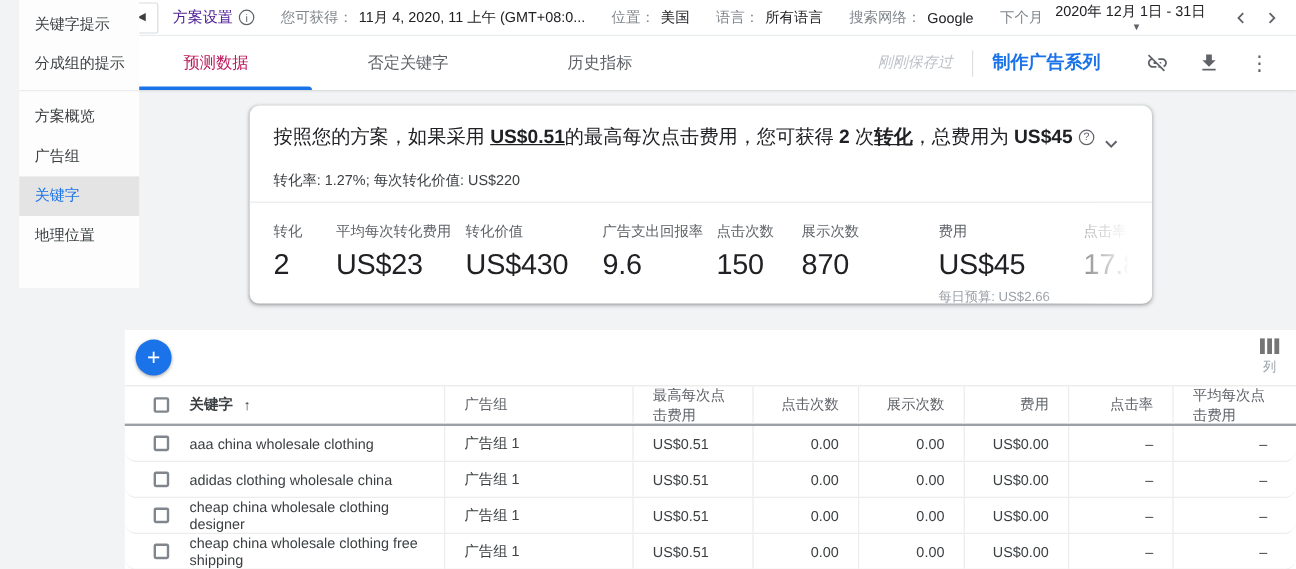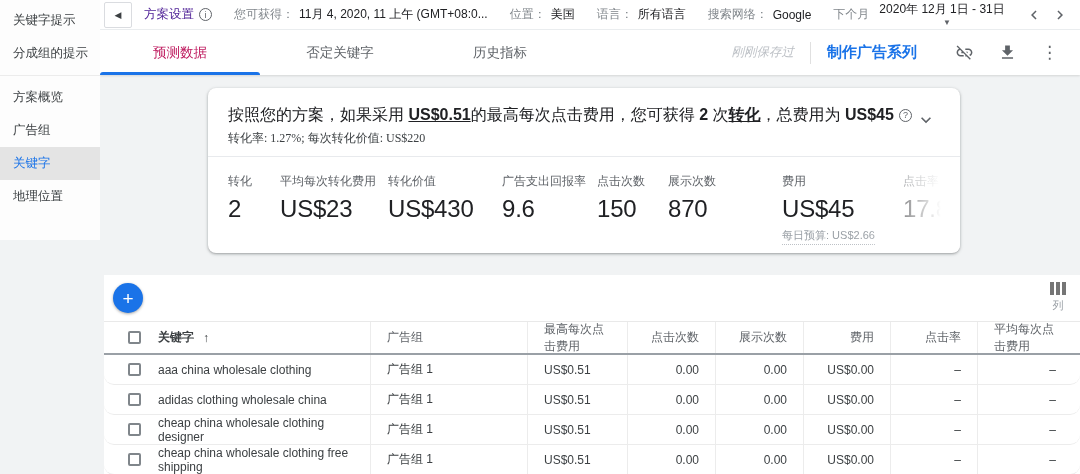--- a/index.html
+++ b/index.html
@@ -2,21 +2,21 @@
 <html><head>
 <meta charset="utf-8">
 <style>
   * { box-sizing: border-box; margin: 0; padding: 0; }
   html,body { width:1080px; height:474px; overflow:hidden; }
   body {
     font-family: "Liberation Sans", "DejaVu Sans", sans-serif;
     background:#f1f3f4; color:#3c4043; position:relative;
   }
   
-  .sidebar { position:absolute; left:0; top:0; width:100px; height:240px; background:#fdfdfd; z-index:4; padding-top:4px; }
+  .sidebar { position:absolute; left:16px; top:0; width:100px; height:240px; background:#fdfdfd; z-index:4; padding-top:4px; }
   .side-item { font-size:12.5px; color:#3c4043; padding:8px 4px 8px 13px; cursor:pointer; white-space:nowrap; }
   .side-item.active { background:#e4e4e4; color:#1a73e8; }
   .side-divider { border-top:1px solid #ececec; margin:5px 0; }
   
   .main { position:absolute; left:100px; top:0; width:980px; height:474px; }
   
   .topbar { height:30px; background:#fff; border-bottom:1px solid #eceff1; display:flex; align-items:center; font-size:12px; color:#5f6368; padding-left:4px; white-space:nowrap; overflow:hidden; }
   .back-btn { width:28px; height:26px; border:1px solid #dadce0; border-radius:2px; background:#fff; display:flex; align-items:center; justify-content:center; margin-right:12px; flex:none; cursor:pointer; }
   .back-glyph { font-size:9px; color:#3c4043; }
   .plan-settings { color:#4c1d95; font-size:12.5px; margin-right:5px; cursor:pointer; }
@@ -42,21 +42,21 @@
   
   .content { position:absolute; top:75px; left:0; right:0; bottom:0; background:#f1f3f4; }
   
   .summary-card { position:absolute; left:108px; top:13px; width:752px; height:165px; background:#fff; border-radius:8px; box-shadow:0 1px 2px rgba(60,64,67,.3),0 1px 3px 1px rgba(60,64,67,.15); overflow:hidden; }
   .card-top { padding:14px 24px 9px 20px; position:relative; }
   .headline { font-size:16px; color:#202124; line-height:26px; white-space:nowrap; }
   .hl-strong { font-weight:700; }
   .hl-underline { text-decoration:underline; }
   .help-icon { display:inline-flex; align-items:center; justify-content:center; width:13px; height:13px; border:1px solid #5f6368; border-radius:50%; font-size:9px; color:#5f6368; margin-left:5px; vertical-align:2px; cursor:pointer; }
   .card-collapse { position:absolute; right:24px; top:22px; width:20px; height:20px; color:#5f6368; cursor:pointer; }
-  .subline { font-size:12px; color:#3c4043; margin-top:2px;font-family:Liberation Serif, serif; }
+  .subline { font-size:12px; color:#3c4043; margin-top:14px; }
   .card-divider { border-top:1px solid #e8eaed; }
   .metrics { display:flex; padding:16px 0 0 20px; position:relative; white-space:nowrap; overflow:hidden; height:95px; }
   .metric { flex:none; }
   .m-label { font-size:12px; color:#5f6368; }
   .m-value { font-size:24px; color:#202124; margin-top:5px; letter-spacing:-0.2px; }
   .m-sub { display:inline-block; font-size:11px; color:#9aa0a6; margin-top:5px; border-bottom:1px dotted #bdc1c6; padding-bottom:1px; }
   .metrics-fade { position:absolute; right:0; top:0; bottom:0; width:95px; background:linear-gradient(to right, rgba(255,255,255,0), #ffffff 80%); pointer-events:none; }
   
   .table-card { position:absolute; left:4px; right:0; top:200px; height:260px; background:#fff; }
   .table-toolbar { height:46px; position:relative; }

